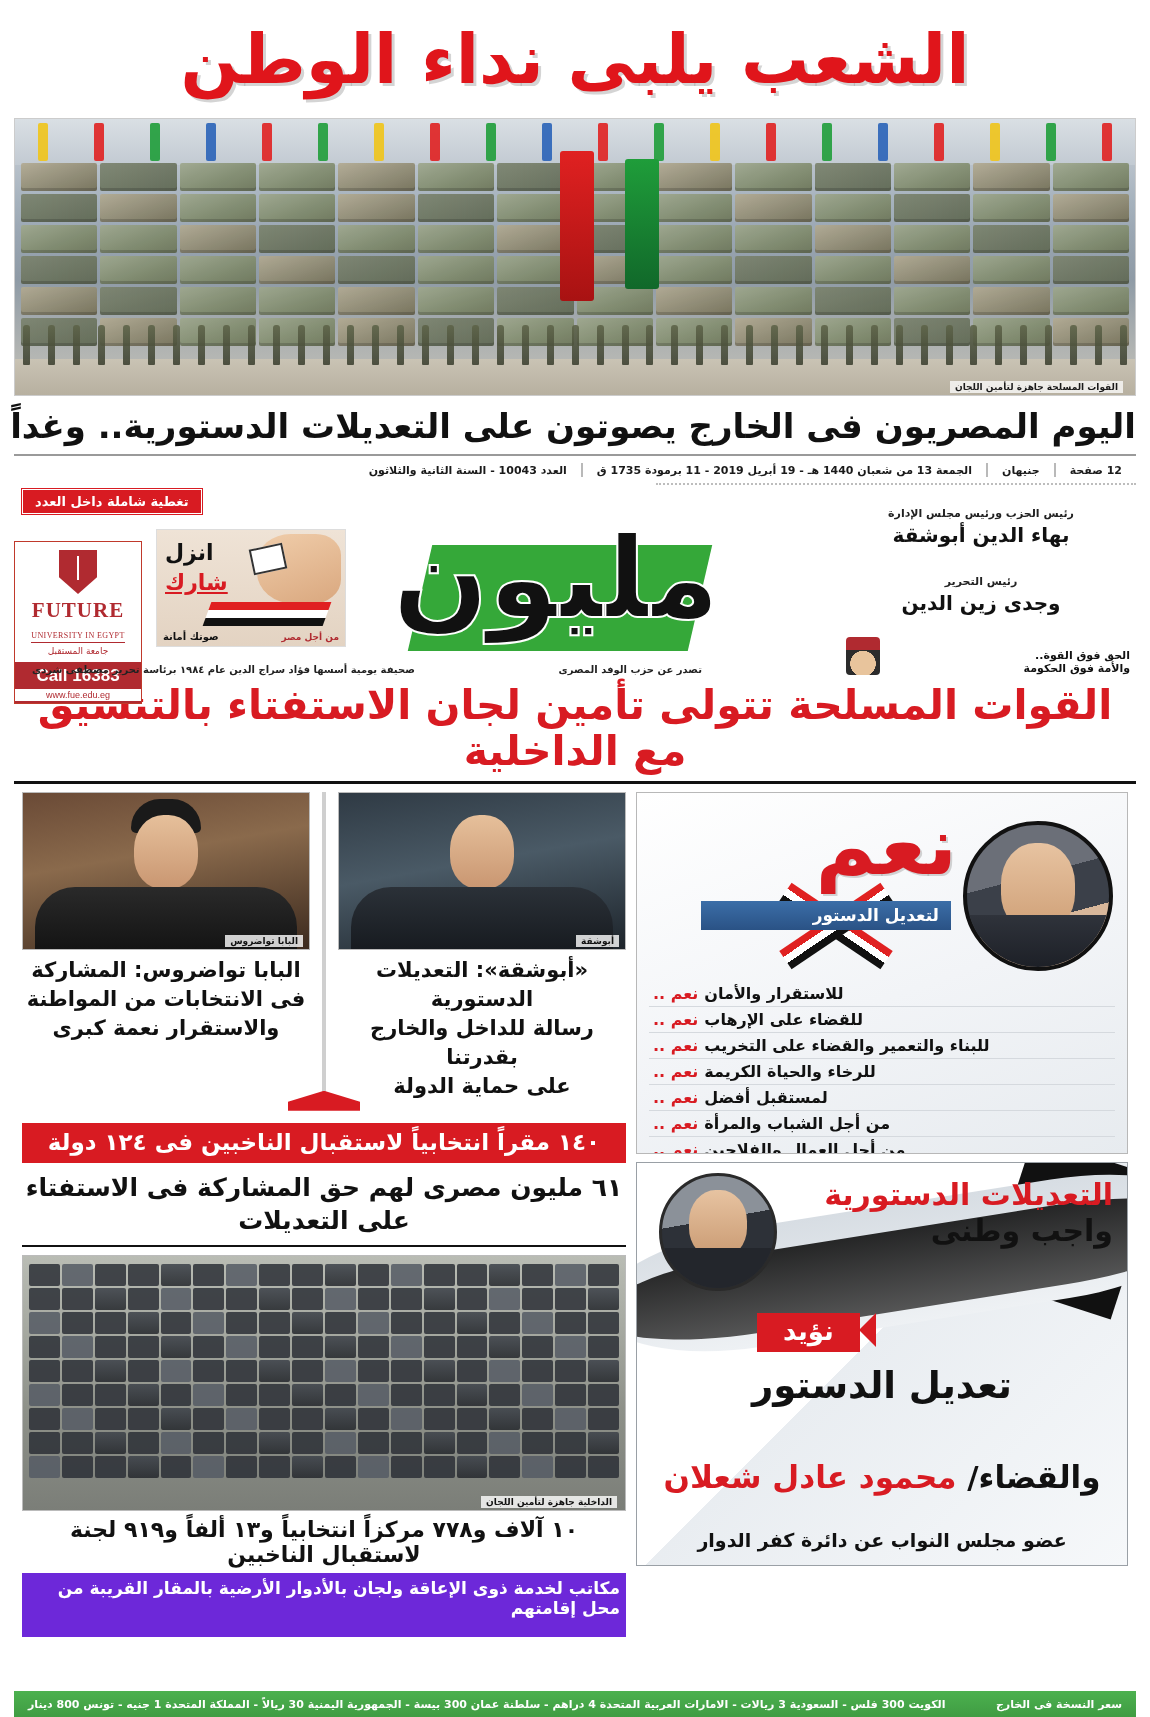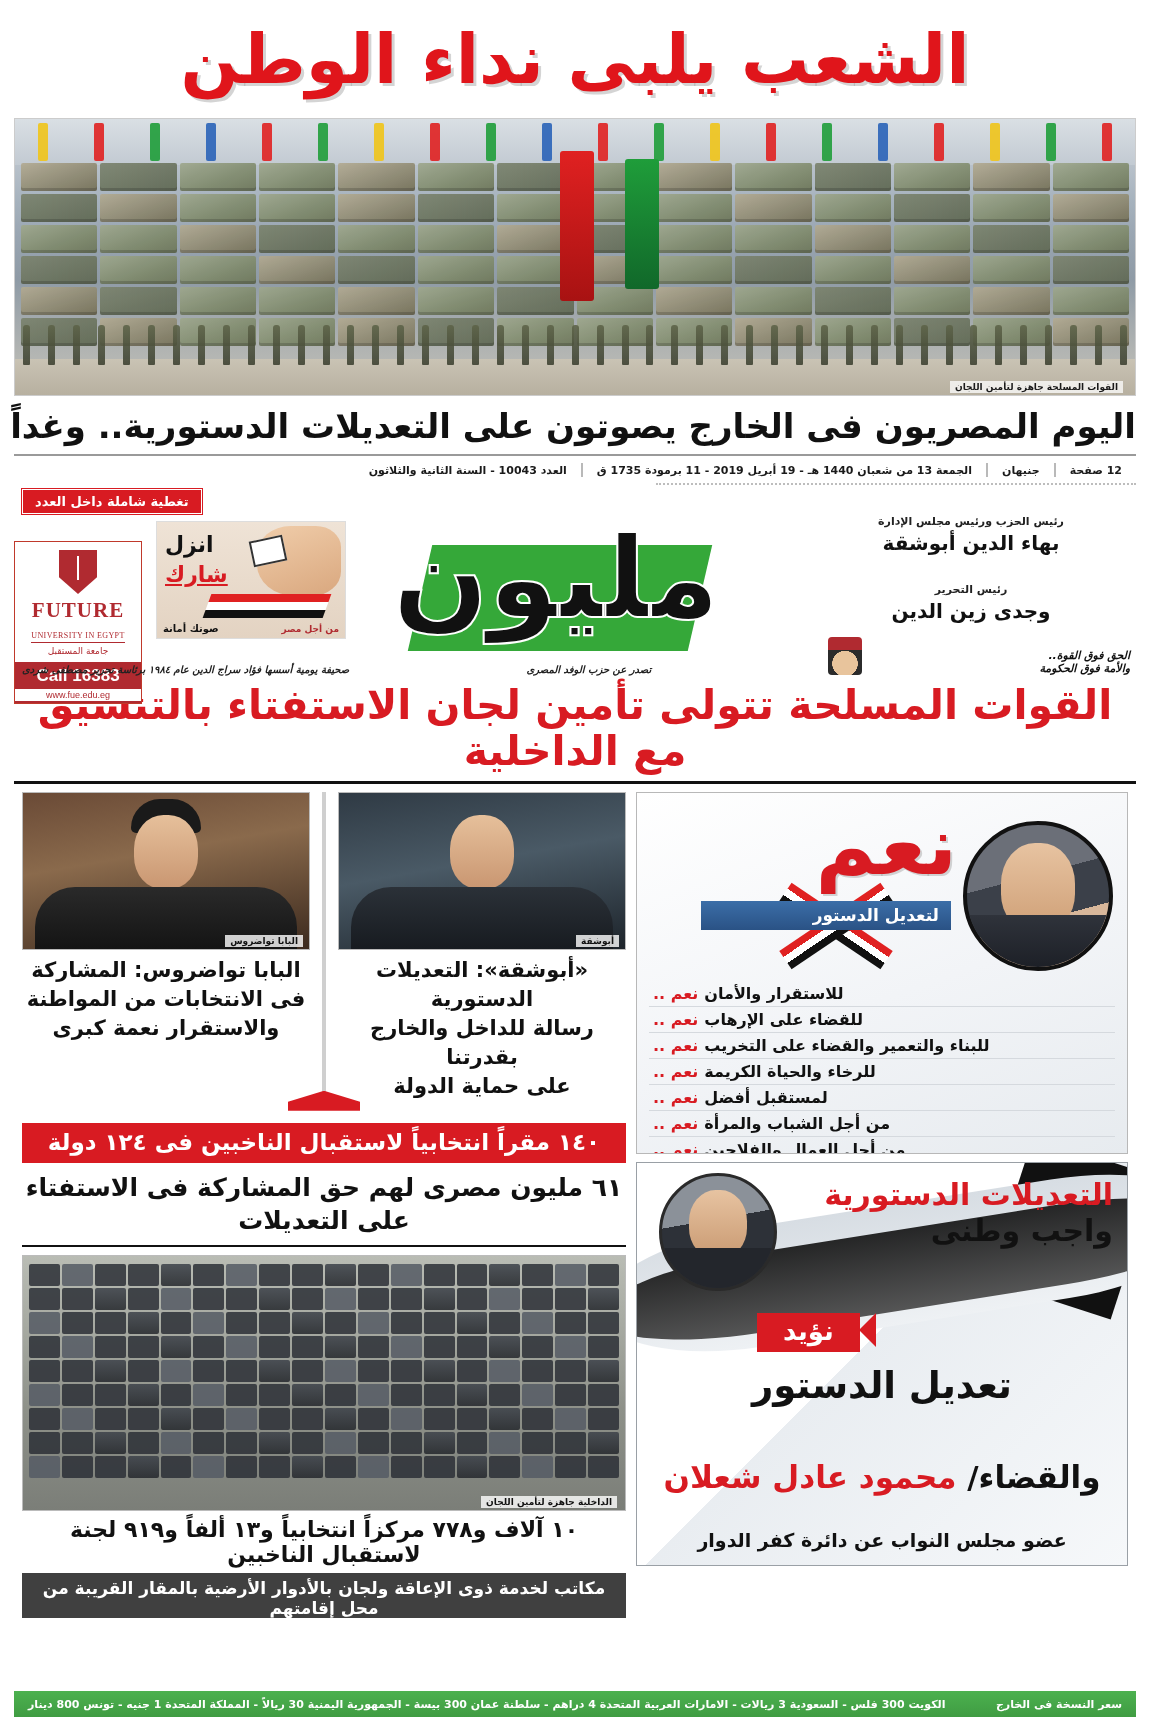--- a/index.html
+++ b/index.html
@@ -116,21 +116,21 @@
     position: absolute; right: 6px; top: 42px; width: 280px; height: 106px;
     background: #35a839; transform: skewX(-13deg);
   }
   .logo-text {
     position: absolute; inset: 0; display:flex; align-items:center; justify-content:center;
     font-size: 112px; font-weight: bold; color: #111;
     -webkit-text-stroke: 2px #fff; text-shadow: 0 0 0 #111;
     line-height: 1;
   }
   .masthead-credits {
-    position: absolute; top: 22px; right: 15px; width: 300px; text-align: center; margin-top: 8px;
+    position: absolute; top: 22px; right: 5px; width: 300px; text-align: center;
   }
   .credit-role { font-size: 11px; font-weight: bold; color:#222; margin-bottom: 3px;}
   .credit-name { font-size: 20px; font-weight: bold; color:#111; }
   .credit-gap { height: 28px; }
   .fue-box {
     position: absolute; top: 56px; left: 0; width: 128px;
     border: 1px solid #c0392b; background:#fff; text-align:center; padding: 6px 0 0;
   }
   .fue-shield {
     width: 38px; height: 44px; margin: 2px auto 4px;
@@ -143,21 +143,21 @@
   }
   .fue-name { color:#b02a30; font-size: 21px; font-weight: bold; letter-spacing: 1px; font-family:"Liberation Serif", serif;}
   .fue-sub  { color:#b02a30; font-size: 8px; letter-spacing: .4px; border-bottom:1px solid #b02a30; padding-bottom:2px; display:inline-block;font-family:"Liberation Serif", serif;}
   .fue-ar   { color:#b02a30; font-size: 9px; margin-top: 3px; }
   .fue-call {
     background: #b02a30; color:#fff; margin-top: 6px; padding: 4px 0 2px;
   }
   .fue-call .n { font-size: 17px; font-weight: bold; font-family:"Liberation Sans", sans-serif;}
   .fue-call .u { font-size: 9px; display:block; background:#fff; color:#b02a30; margin-top:3px; padding:1px 0;font-family:"Liberation Sans", sans-serif;}
   .vote-promo {
-    position: absolute; top: 36px; left: 142px; width: 190px; height: 118px;
+    position: absolute; top: 44px; left: 142px; width: 190px; height: 118px;
     background: linear-gradient(180deg,#efe3d6,#e3d3c2);
     border: 1px solid #ddd; overflow: hidden;
   }
   .vote-promo .hand {
     position:absolute; right: 4px; top: 4px; width: 84px; height: 70px;
     background: linear-gradient(160deg,#f0cdaa,#d9a77e); border-radius: 40% 30% 35% 45%;
   }
   .vote-promo .ballot {
     position:absolute; right: 60px; top: 16px; width: 34px; height: 26px;
     background:#fff; border:2px solid #333; transform: rotate(-12deg);
@@ -165,22 +165,22 @@
   .vote-promo .ribbon {
     position:absolute; right: 18px; bottom: 20px; width: 120px; height: 24px;
     background: linear-gradient(180deg,#e02121 33%,#fff 33% 66%,#111 66%);
     transform: skewX(-20deg);
   }
   .vote-promo .w1 { position:absolute; left: 8px; top: 10px; font-size: 22px; font-weight:bold; color:#111;}
   .vote-promo .w2 { position:absolute; left: 8px; top: 40px; font-size: 22px; font-weight:bold; color:#d81b22;text-decoration:underline;}
   .vote-promo .w3 { position:absolute; left: 6px; bottom: 4px; font-size: 10px; font-weight:bold; color:#111;}
   .vote-promo .w4 { position:absolute; right: 6px; bottom: 4px; font-size: 9px; font-weight:bold; color:#b02a30;}
   .masthead-strap {
-    position: absolute; bottom: 0; right: 0; left: 2px;
-    display:flex; justify-content: space-between; align-items:flex-end; padding: 0 6px; font-style: italic;
+    position: absolute; bottom: 0; right: 0; left: 12px;
+    display:flex; justify-content: space-between; align-items:flex-end; padding: 0 6px;
   }
   .strap-left { font-size: 11px; font-weight: bold; color:#111; text-align:right; }
   .strap-left span { display:block; }
   .strap-right { font-size: 10px; font-weight:bold; color:#222;}
   .fez-man {
     width: 34px; height: 38px; display:inline-block; vertical-align:bottom;
     background: radial-gradient(circle at 50% 70%, #e8c49c 40%, transparent 41%),
                 linear-gradient(180deg,#b02a30 0 34%, #2b2b2b 34% 100%);
     border-radius: 4px;
   }
@@ -375,22 +375,22 @@
   .police-grid span.truck { background: linear-gradient(180deg,#3c4149,#23262b); }
   .police-grid span.lite  { background: #555b64; }
   .police-photo .cap {
     position:absolute; bottom: 2px; right: 8px; font-size: 9px; font-weight:bold;
     background: rgba(255,255,255,.8); padding: 1px 5px; color:#111;
   }
   .bottom-black {
     margin-top: 6px; text-align:center; font-size: 22px; font-weight:bold; color:#111;
   }
   .bottom-red {
-    margin-top: 6px; background:#404040; color:#fff; text-align:center;
-    font-size: 17px; font-weight:bold; padding: 5px 6px 0;
+    margin-top: 6px; background:#6d28d9; color:#fff; 
+    font-size: 17px; font-weight:bold; padding: 5px 6px 19px;
   }
 
   
   .footer-green {
     position: absolute; bottom: 0; left: 14px; right: 14px; height: 26px;
     background: linear-gradient(180deg,#4cb14f,#3f9c42);
     display:flex; align-items:center; justify-content: space-between;
     padding: 0 14px; color:#fff; font-size: 11px; font-weight:bold;
   }
   .footer-green .right { white-space: nowrap; }

